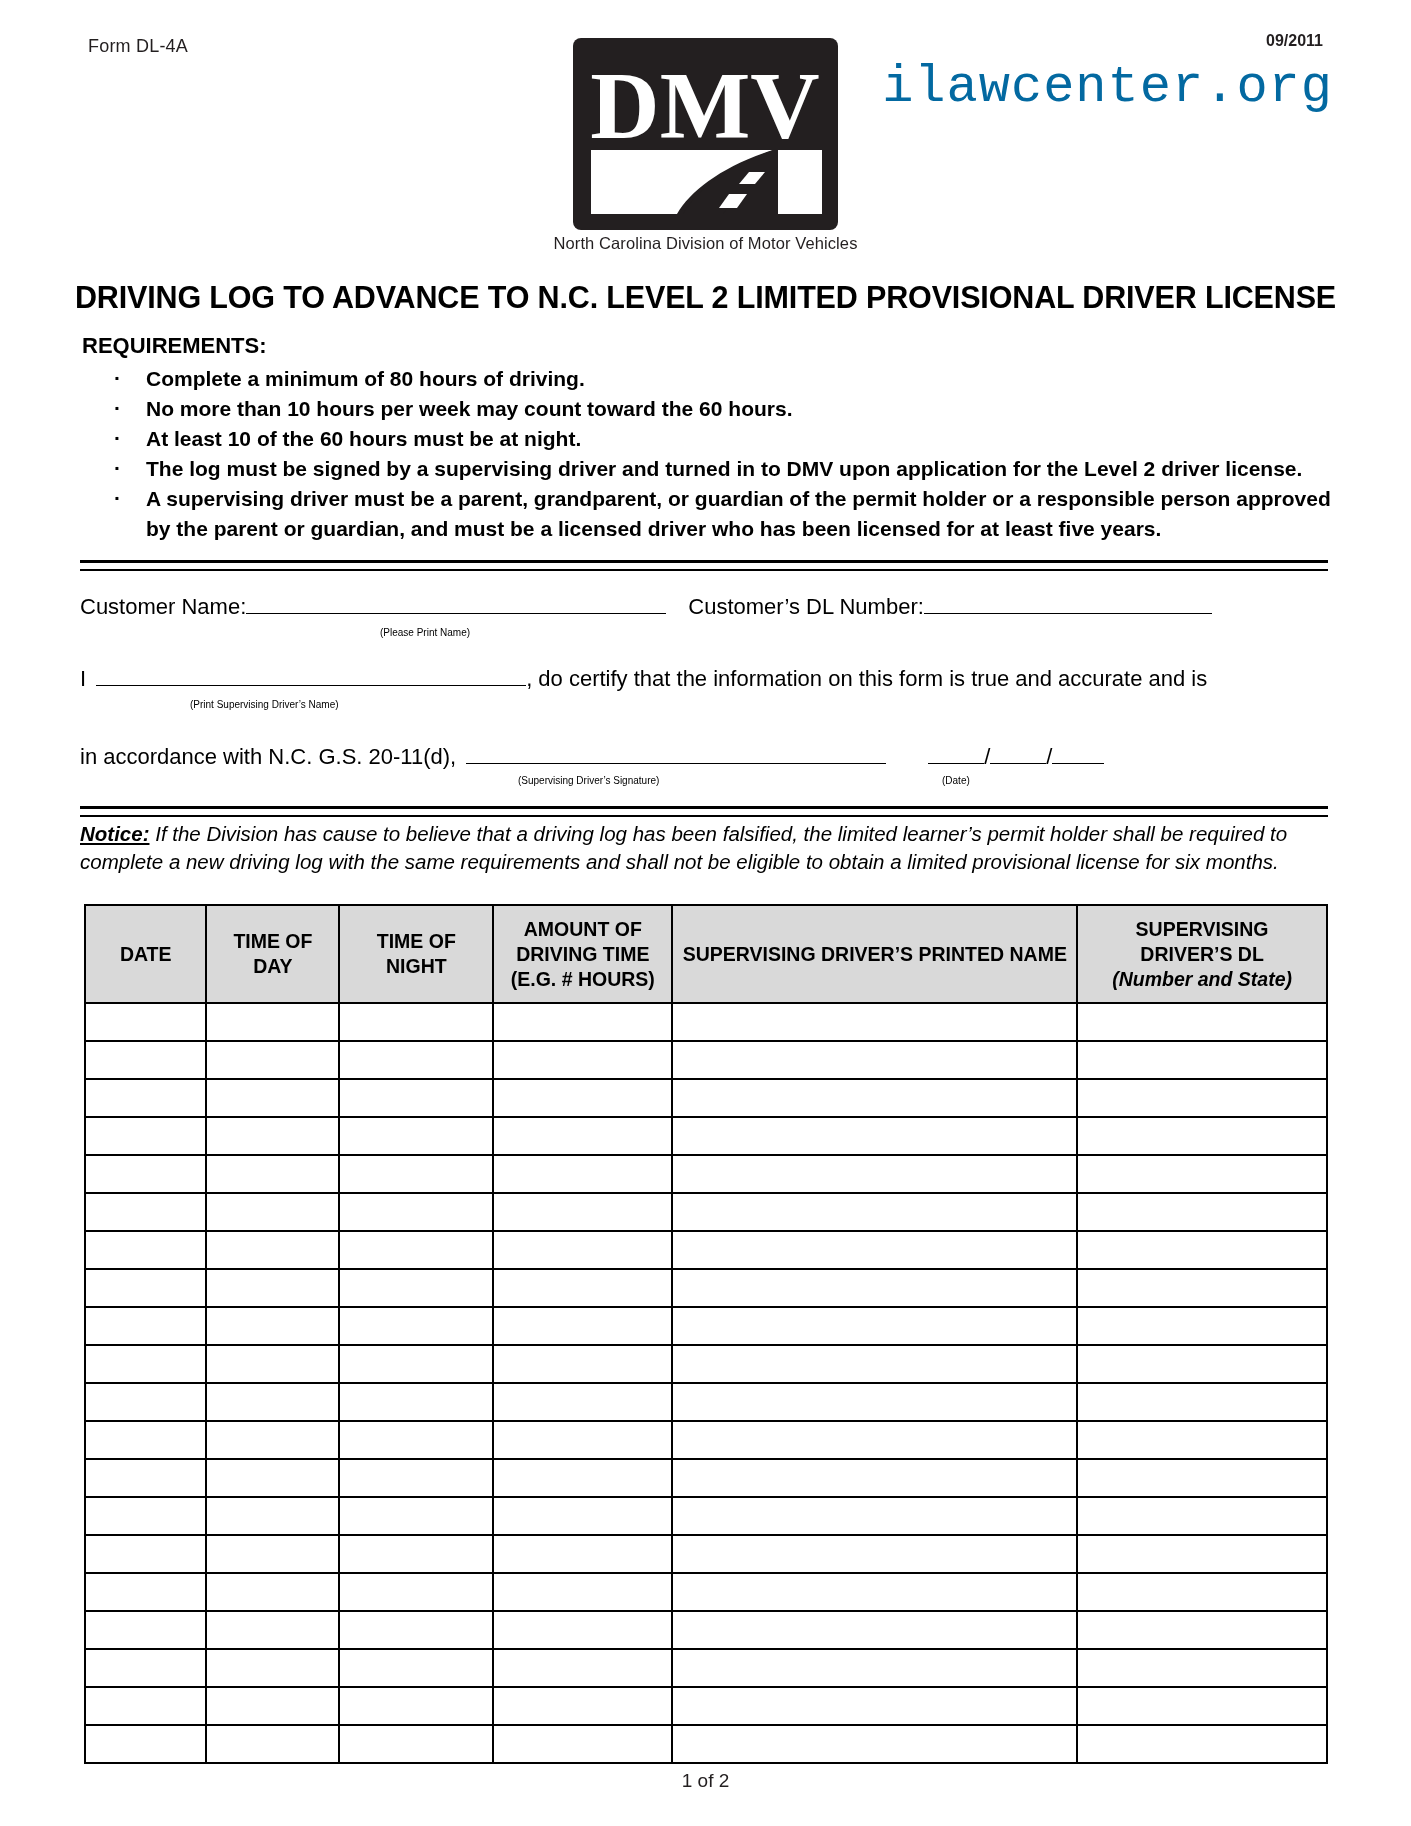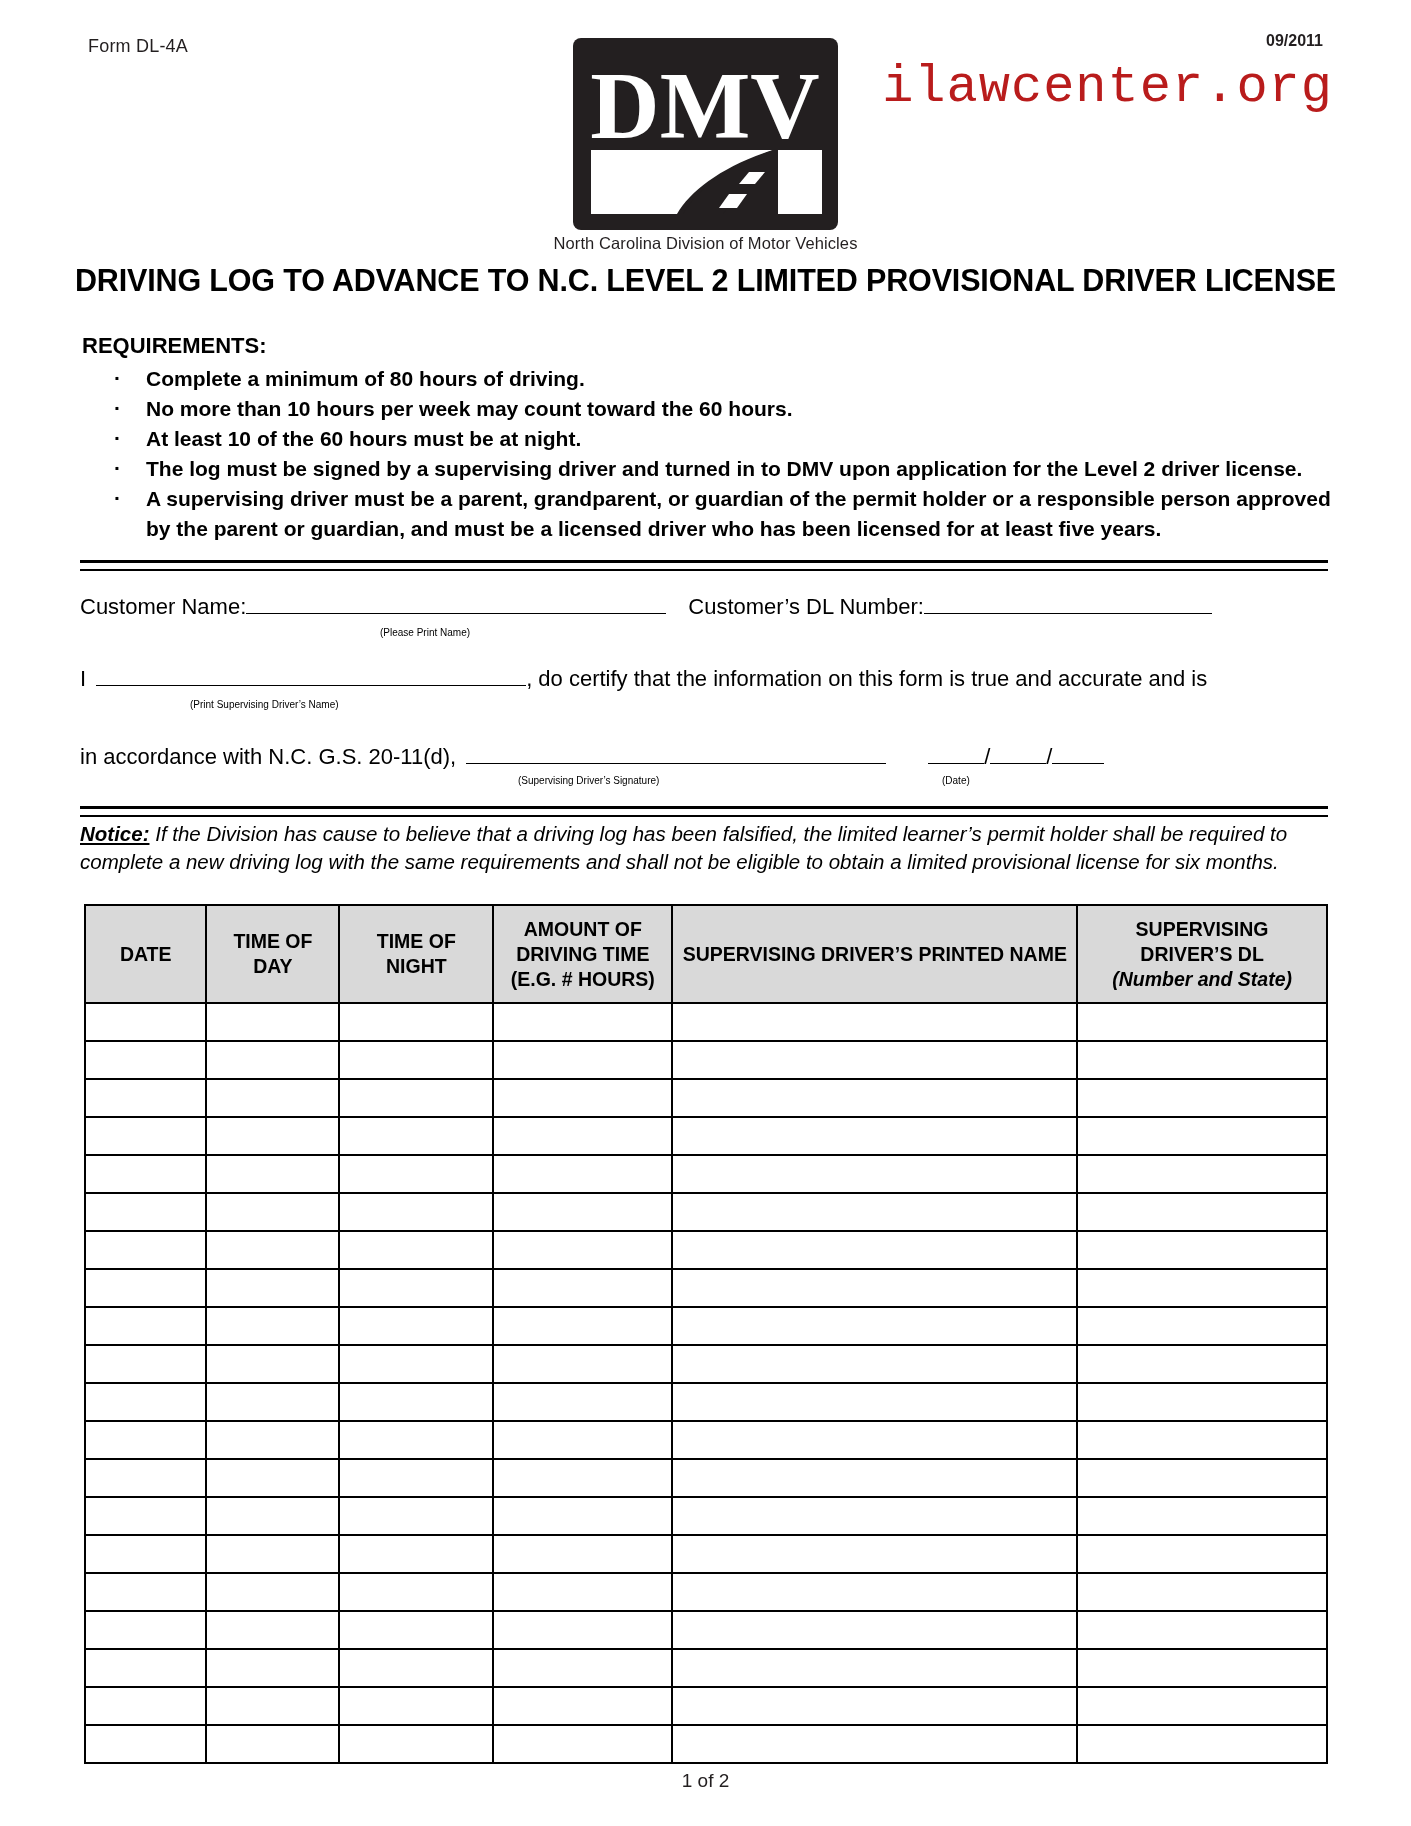--- a/index.html
+++ b/index.html
@@ -45,21 +45,21 @@
     font-size: 16px;
     color: #231f20;
     font-weight: 600;
   }
   .watermark {
     position: absolute;
     right: 78px;
     top: 28px;
     font-family: "Liberation Mono", "DejaVu Sans Mono", monospace;
     font-size: 52px;
-    color: #b91c1c;
+    color: #0369a1;
     letter-spacing: 1px;
     white-space: nowrap;
   }
 
   
   .logo-block {
     position: absolute;
     top: 38px;
     left: 0;
     width: 1411px;
@@ -75,21 +75,21 @@
     display: block;
     margin-top: 4px;
     font-size: 16.5px;
     color: #231f20;
     letter-spacing: 0.1px;
   }
 
   
   .doc-title {
     position: absolute;
-    top: 263px;
+    top: 280px;
     left: 0;
     width: 1411px;
     text-align: center;
     font-size: 30.5px;
     font-weight: 700;
     letter-spacing: -0.15px;
     color: #000;
     white-space: nowrap;
   }
 

